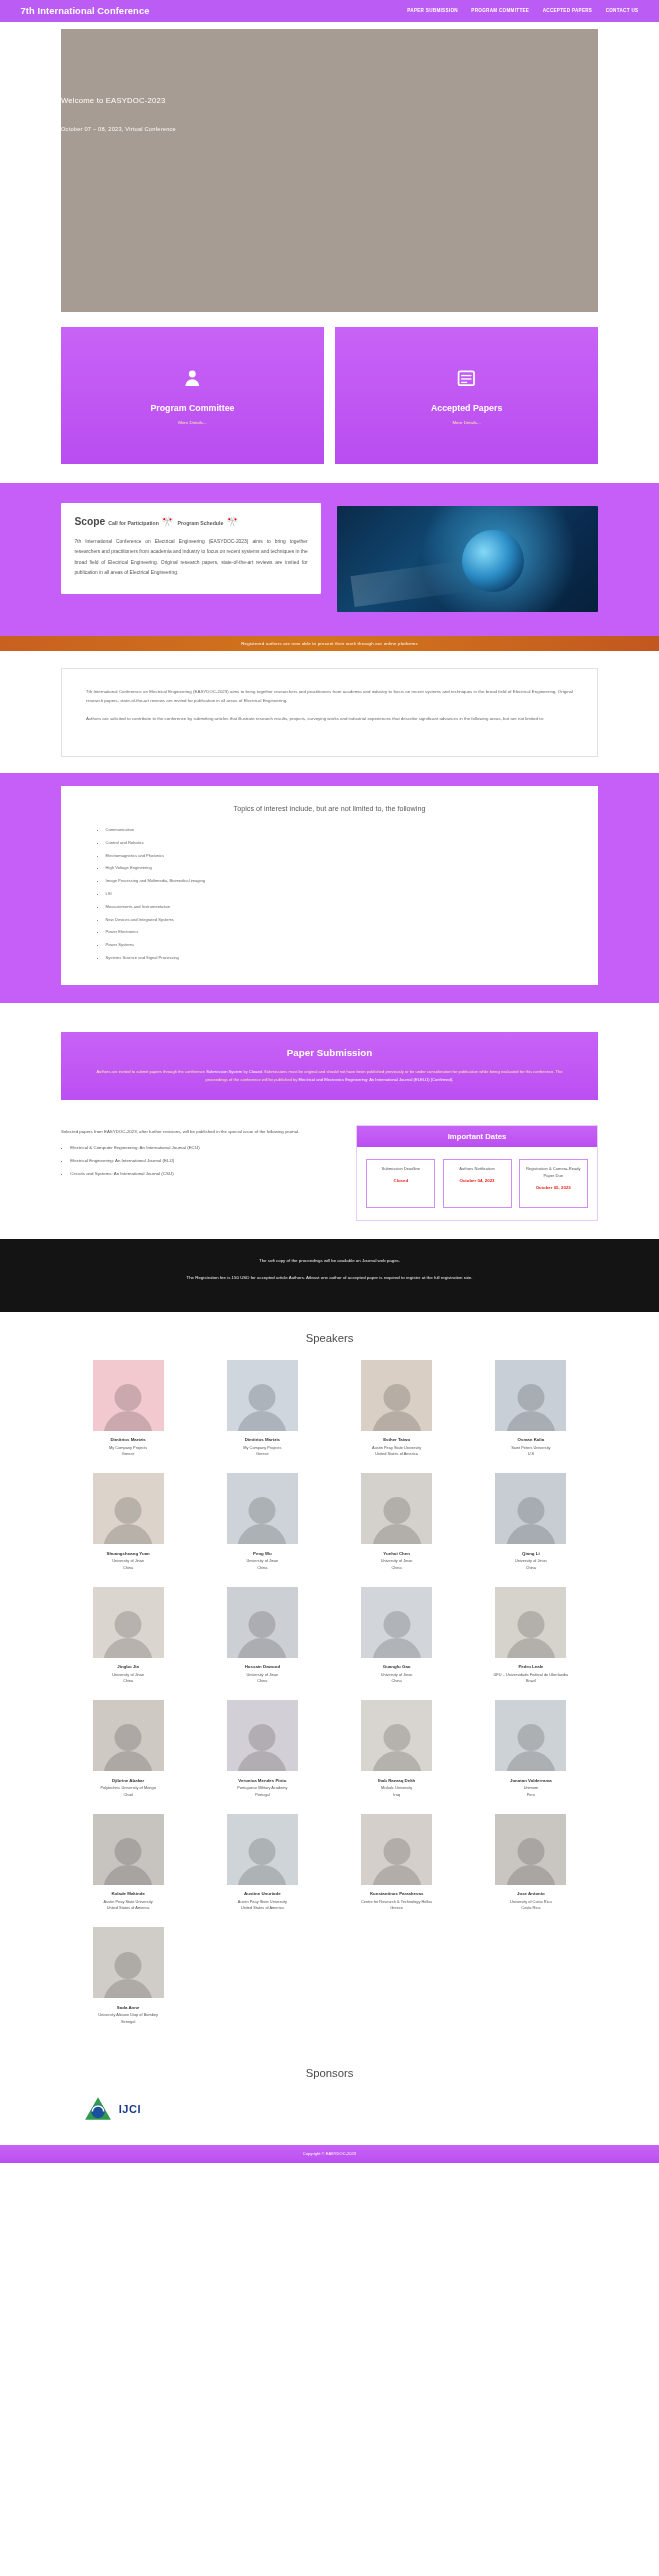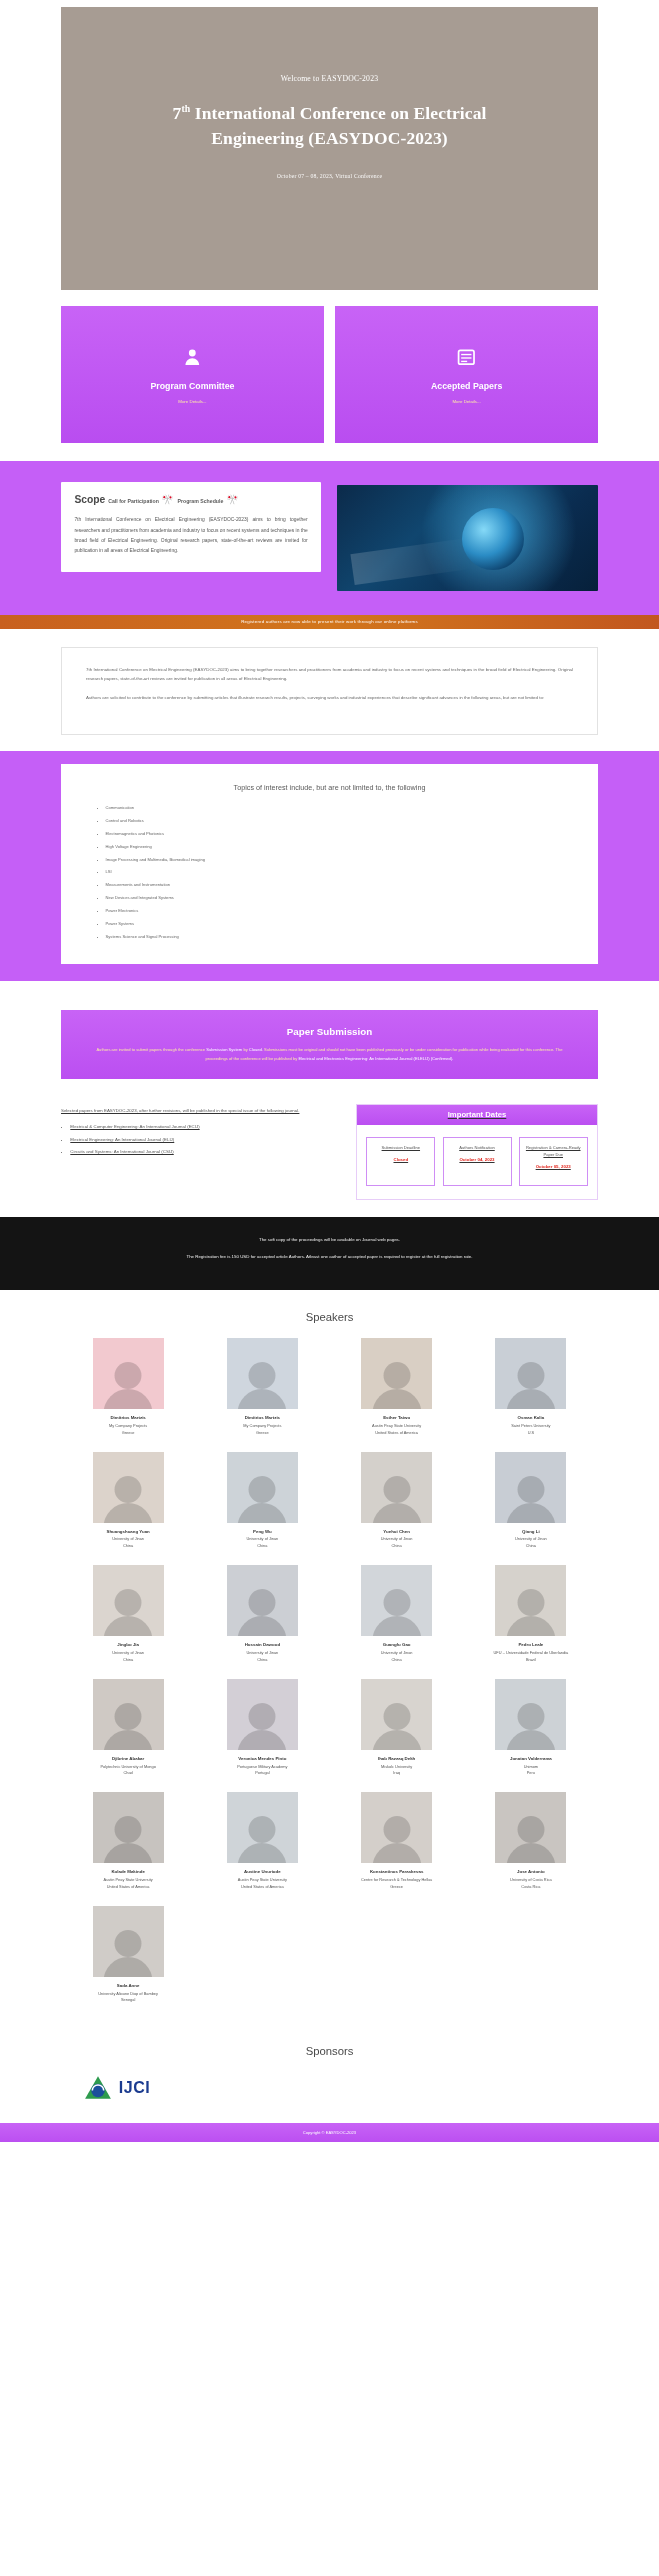--- a/index.html
+++ b/index.html
@@ -45,23 +45,21 @@
   .hero {
     background:#a79c93;
     height:283px;
     position:relative;
     overflow:hidden;
   }
   .hero-inner {
     position:absolute;
     left:0; right:0;
     top:67px;
-    text-align:center;
-    color:#ffffff;
-    font-family:Liberation Serif, serif;
+    color:#ffffff;
   }
   .hero-welcome {
     font-size:7.7px;
     margin-bottom:17.5px;
     letter-spacing:0.2px;
     font-weight:400;
   }
   .hero-title {
     font-size:17.5px;
     line-height:1.45;
@@ -221,21 +219,21 @@
   .psub h3 { font-size:9.8px; font-weight:600; margin:3.1px 0 9.3px 0; }
   .psub p {
     font-size:4.1px;
     line-height:2.1;
     color:#ffe9a8;
     margin:0;
   }
   .psub p .w { color:#ffffff; }
 
   
-  .jd-wrap { display:flex; gap:25px; padding:19.6px 61px 17.5px 61px; background:#ffffff; align-items:flex-start;text-decoration:underline; }
+  .jd-wrap { display:flex; gap:25px; padding:19.6px 61px 17.5px 61px; background:#ffffff; align-items:flex-start; }
   .journals { flex:1; padding-top:3.1px; }
   .journals .intro { font-size:4.4px; line-height:2.0; color:#555; margin:0 0 8.2px 0; }
   .journals ul { margin:0; padding-left:9.3px; }
   .journals li { font-size:4.4px; color:#555; line-height:1.4; margin-bottom:6.7px; list-style:disc; }
 
   .dates-box { flex:0 0 242px; border:0.5px solid #e7cdf8; padding:0 0 12.4px 0; }
   .dates-title {
     background:#c35cf5;
     background:linear-gradient(180deg,#c863f6 0%,#bb4ff1 100%);
     color:#ffffff;
@@ -284,21 +282,21 @@
   .sp .nm { font-size:4.4px; font-weight:700; color:#333; line-height:1.6; }
   .sp .af { font-size:3.9px; color:#555; line-height:1.7; margin-top:1.5px; }
   .sp .co { font-size:3.9px; color:#555; line-height:1.7; }
 
   
   .sponsors { background:#ffffff; padding:12.4px 61px 20.6px 61px; text-align:center; }
   .sponsors h3 { font-size:11.3px; font-weight:500; color:#4a4a4a; margin:3.1px 0 15.5px 0; }
   .sponsor-row { display:flex; align-items:center; gap:8.2px; padding-left:20.6px; }
   .sponsor-logo { display:flex; align-items:center; gap:5.2px; }
   .ijci-mark { width:32px; height:30px; position:relative; }
-  .ijci-text { font-size:16px; font-weight:700; color:#1b3b8f; letter-spacing:0.5px; }
+  .ijci-text { font-size:11px; font-weight:700; color:#1b3b8f; letter-spacing:0.5px; }
 
   
   .contact {
     background:#2d9ef0;
     background:linear-gradient(180deg,#2fa3f2 0%,#1f8ee5 100%);
     padding:13.4px 61px 20.6px 61px;
     color:#ffffff;
     position:relative;
     overflow:hidden;
     min-height:77px;
@@ -332,28 +330,34 @@
     color:#ffffff;
     font-size:4.1px;
     padding:6.7px 0;
   }
 </style>
 </head>
 <body>
 
 <div class="page">
 
+  <div class="navbar">
+    <div class="brand">7th International Conference</div>
+    <div class="navlinks">
+      <a href="#">PAPER SUBMISSION</a>
+      <a href="#">PROGRAM COMMITTEE</a>
+      <a href="#">ACCEPTED PAPERS</a>
+      <a href="#">CONTACT US</a>
+    </div>
+  </div>
 
   <div class="hero-wrap">
     <div class="hero">
       <div class="hero-inner">
         <div class="hero-welcome">Welcome to EASYDOC-2023</div>
-        <div class="hero-title">
-          <span>7</span><sup>th</sup><span> International Conference on Electrical Engineering (EASYDOC-2023)</span>
-        </div>
         <div class="hero-sub">October 07 – 08, 2023, Virtual Conference</div>
       </div>
     </div>
   </div>
 
   <div class="cards">
     <div class="card">
       <span class="ico">
         <svg viewBox="0 0 24 24">
             <circle cx="12" cy="7" r="4"></circle>

